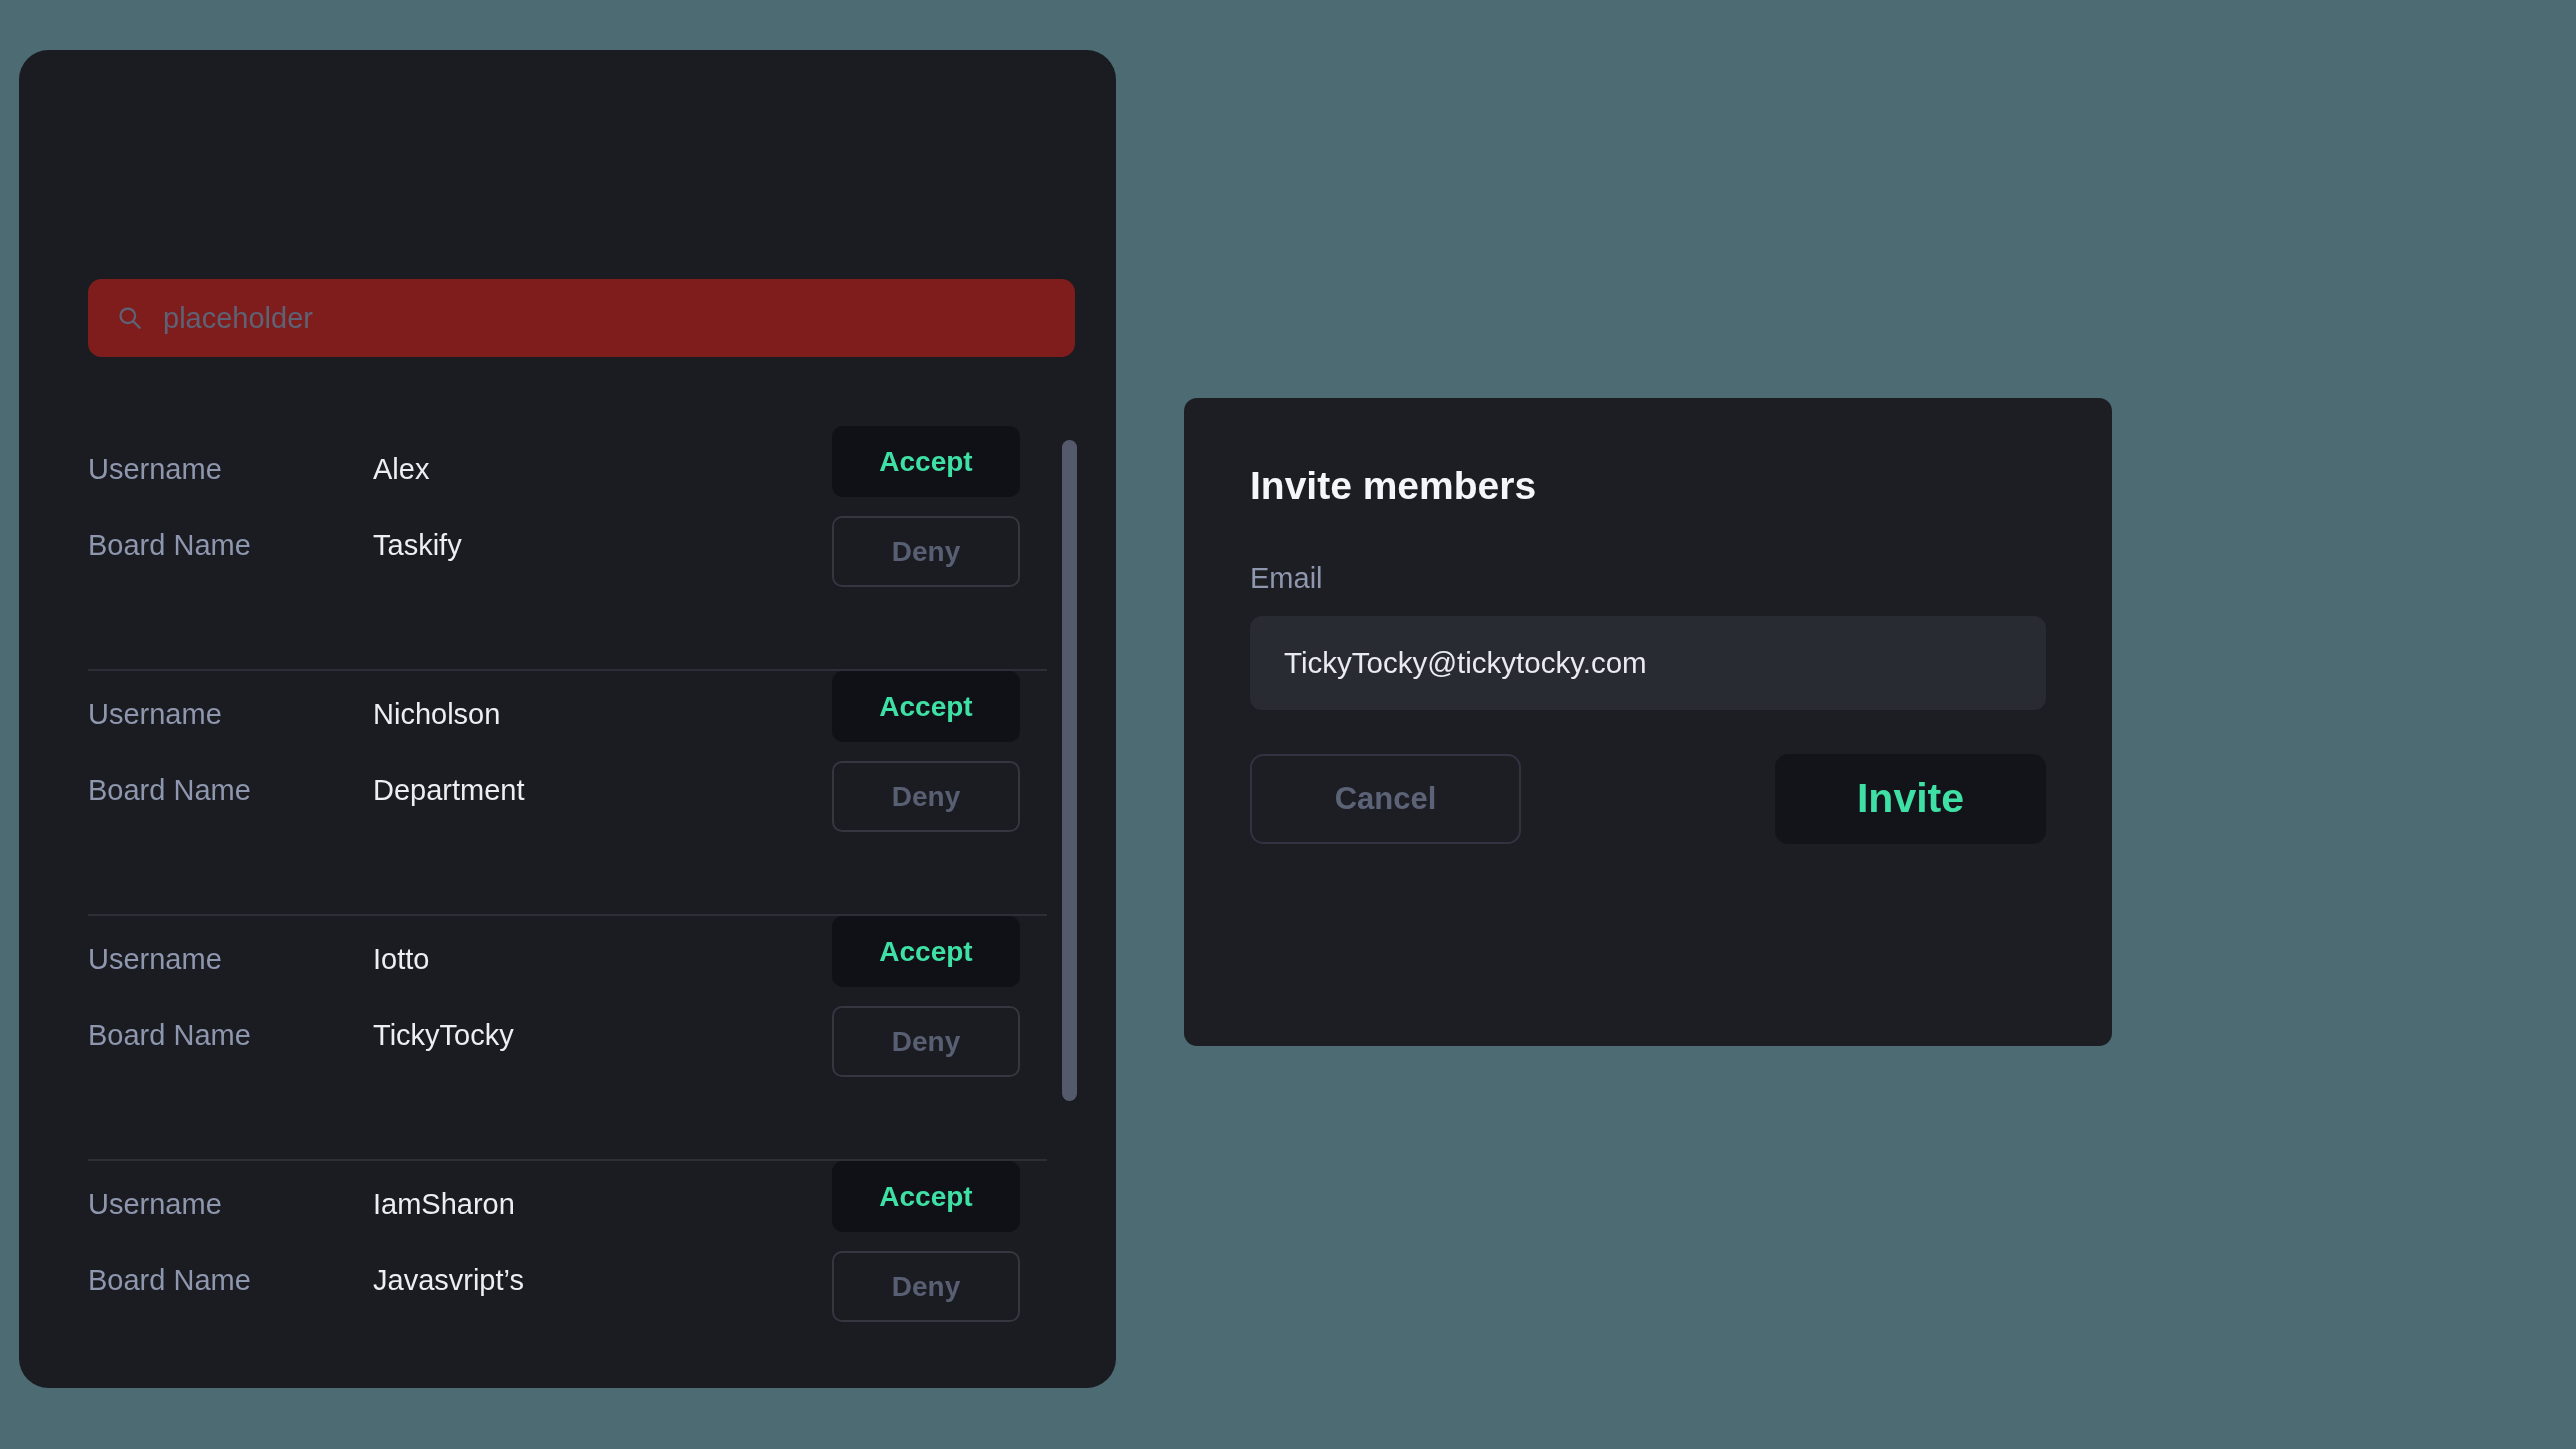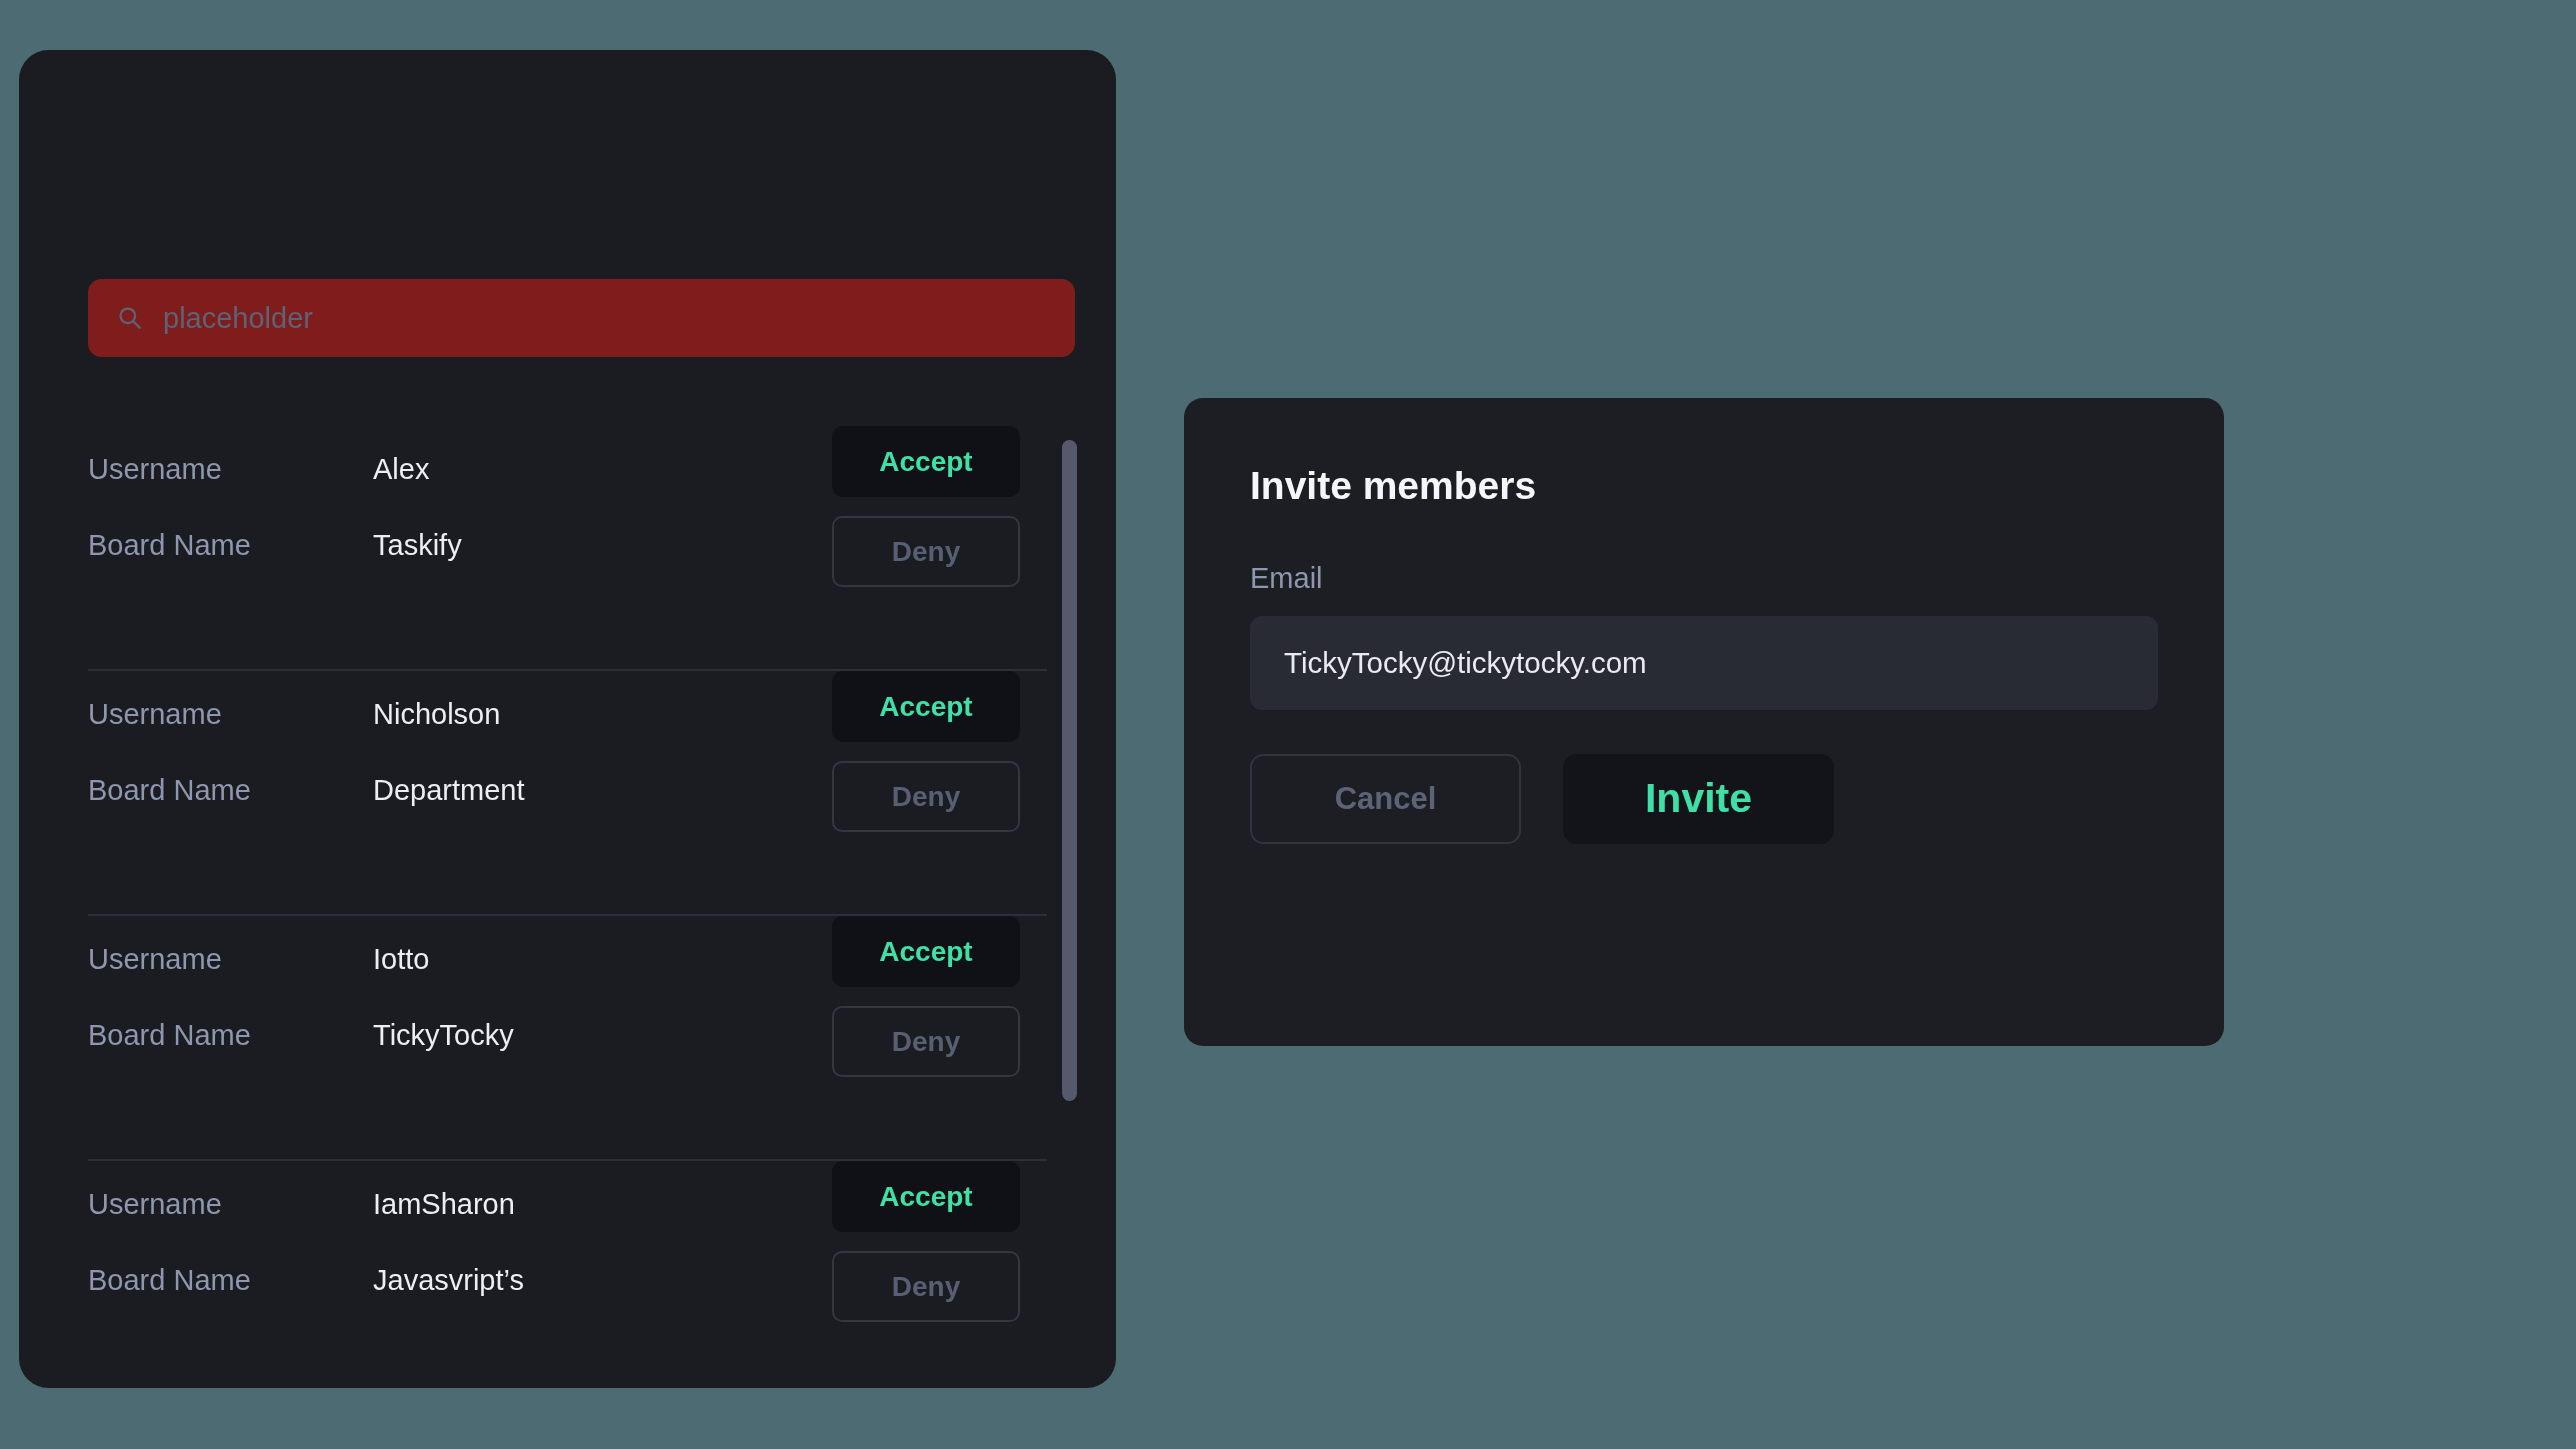--- a/index.html
+++ b/index.html
@@ -177,24 +177,24 @@
     background: #545a6b;
     border-radius: 7.4px;
     cursor: pointer;
   }
 
   
   #invite-dialog {
     position: absolute;
     left: 1184px;
     top: 398px;
-    width: 1040px;
+    width: 928px;
     height: 648px;
     background: #1d1e24;
-    border-radius: 19px;
+    border-radius: 13px;
     box-sizing: border-box;
     padding: 67px 66px;
   }
   #invite-dialog-title {
     font-size: 39px;
     font-weight: bold;
     color: #f4f6fa;
     line-height: 42px;
     margin: 0;
   }
@@ -216,21 +216,21 @@
     font-family: inherit;
     font-size: 29.5px;
     padding: 16px 34px;
     outline: none;
   }
   #email-input::placeholder { color: #5d6375; }
 
   #dialog-actions {
     margin-top: 44px;
     display: flex;
-    justify-content: flex-start;
+    justify-content: space-between;
     gap: 42px;
   }
   #cancel-button {
     width: 271px;
     height: 90px;
     background: transparent;
     border: 2px solid #303340;
     border-radius: 13.4px;
     color: #5c6377;
     font-family: inherit;

